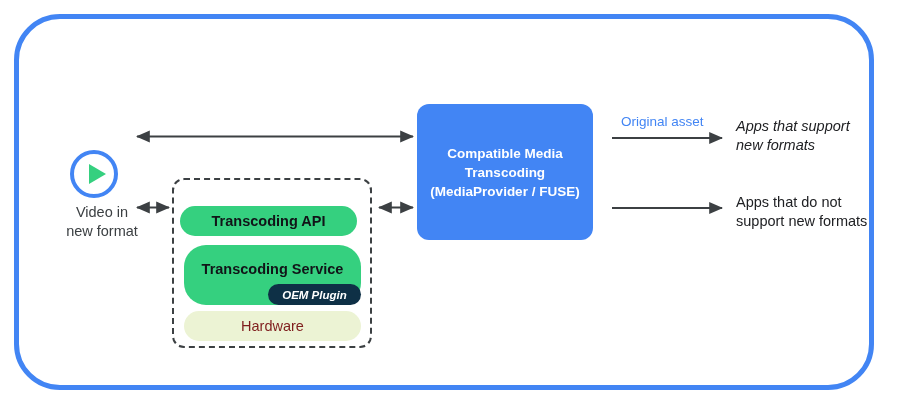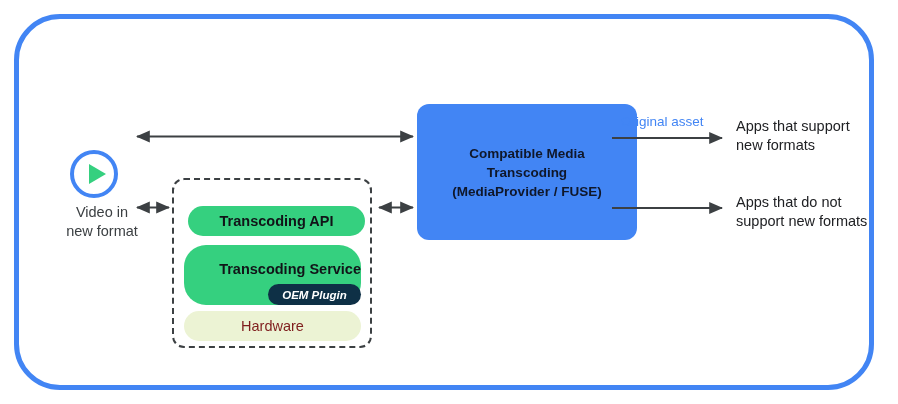--- a/index.html
+++ b/index.html
@@ -82,21 +82,21 @@
   }
   .stack-box {
     position: absolute;
     border-radius: 22px;
     display: flex;
     align-items: center;
     justify-content: center;
     box-sizing: border-box;
   }
   #box-api {
-    left: 188px;
+    left: 180px;
     top: 206px;
     width: 177px;
     height: 30px;
     background: #35d07f;
     font-size: 14.5px;
     font-weight: bold;
     color: #111418;
   }
   #box-service {
     left: 184px;
@@ -106,21 +106,21 @@
     background: #35d07f;
     font-size: 14.5px;
     font-weight: bold;
     color: #111418;
   }
   #box-service .svc-label {
     position: absolute;
     left: 0;
     right: 0;
     top: 16px;
-    text-align: right;
+    text-align: center;
   }
   #oem-plugin {
     position: absolute;
     left: 268px;
     top: 284px;
     width: 93px;
     height: 21px;
     background: #0e3046;
     border-radius: 11px;
     display: flex;
@@ -139,32 +139,32 @@
     height: 30px;
     background: #ecf3d4;
     font-size: 14.5px;
     color: #7f1d1d;
   }
   
   #cmt-box {
     position: absolute;
     left: 417px;
     top: 104px;
-    width: 220px;
+    width: 176px;
     height: 136px;
     background: #4285f4;
     border-radius: 12px;
     display: flex;
     align-items: center;
     justify-content: center;
     text-align: center;
     font-size: 13.5px;
     font-weight: bold;
     line-height: 19px;
-    color: #0f172a;
+    color: #ffffff;
     white-space: pre-line;
     box-sizing: border-box;
   }
   
   .arrow-svg {
     position: absolute;
     overflow: visible;
   }
   
   .asset-label {
@@ -175,21 +175,21 @@
   }
   #label-original { left: 621px; top: 114px; }
   #label-transcoded { left: 621px; top: 215px; }
   .apps-label {
     position: absolute;
     font-size: 14.5px;
     line-height: 19px;
     color: #202124;
     white-space: pre-line;
   }
-  #apps-support { left: 736px; top: 117px; }
+  #apps-support { left: 736px; top: 117px; font-style: italic; }
   #apps-nosupport { left: 736px; top: 193px; }
 </style>
 </head>
 <body>
 
 <div id="canvas">
 
   <div id="outer-frame"></div>
 
   <div id="video-icon">

